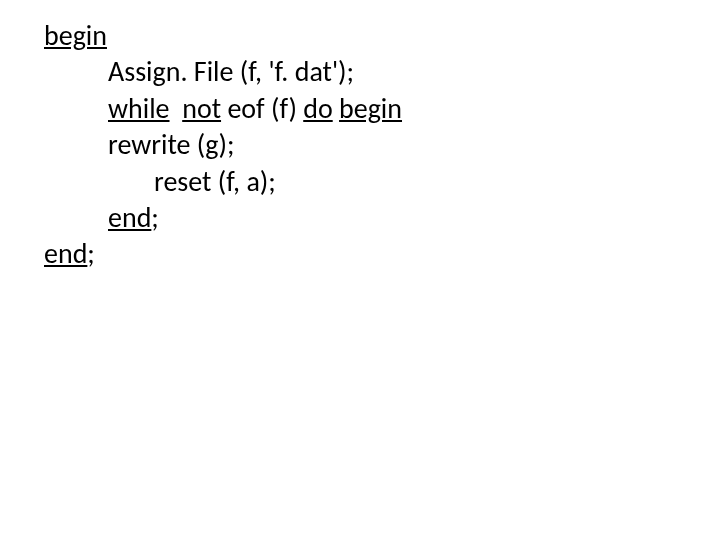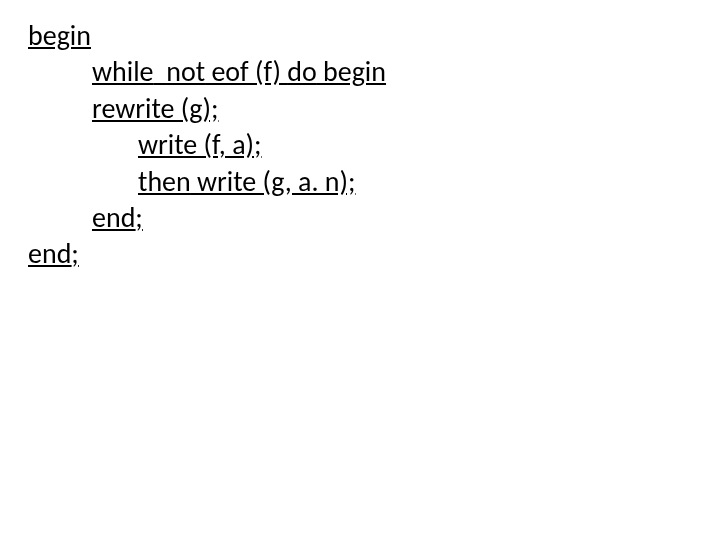--- a/index.html
+++ b/index.html
@@ -7,36 +7,35 @@
     padding: 0;
     width: 720px;
     height: 540px;
     background: #ffffff;
     font-family: Calibri, "Segoe UI", Arial, sans-serif;
     font-size: 28px;
     color: #000000;
     line-height: 1.3;
   }
   .page {
-    padding: 18px 28px;
-    text-decoration: underline;
+    padding: 18px 44px;
   }
   .line {
     white-space: pre;
   }
   .u {
     text-decoration: underline;
   }
   .ind1 { padding-left: 64px; }
   .ind2 { padding-left: 110px; }
 </style>
 </head>
 <body>
 
 <div class="page">
   <div class="line"><span class="u">begin</span></div>
+  <div class="line ind1"><span>Assign. File (f, 'f. dat');</span></div>
   <div class="line ind1"><span class="u">while</span><span>  </span><span class="u">not</span><span> eof (f) </span><span class="u">do</span><span> </span><span class="u">begin</span></div>
   <div class="line ind1"><span>rewrite (g);</span></div>
-  <div class="line ind2"><span>write (f, a);</span></div>
-  <div class="line ind2"><span class="u">then</span><span> write (g, a. n);</span></div>
+  <div class="line ind2"><span>reset (f, a);</span></div>
   <div class="line ind1"><span class="u">end</span><span>;</span></div>
   <div class="line"><span class="u">end</span><span>;</span></div>
 </div>
 
 </body></html>

